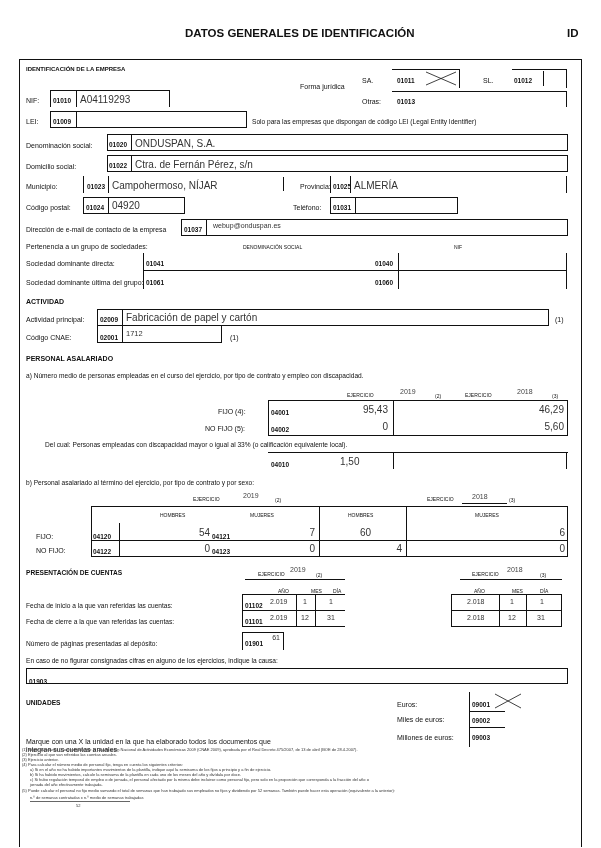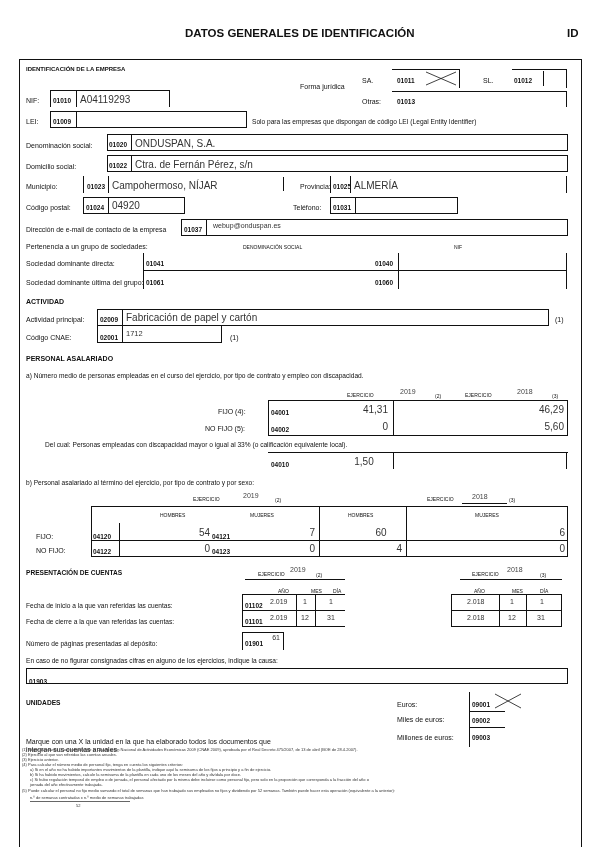--- a/index.html
+++ b/index.html
@@ -133,33 +133,33 @@
 <div class="t" style="left:400px;top:388px;color:#444;">2019</div>
 <div class="t small" style="left:435px;top:393px;">(2)</div>
 <div class="t small" style="left:465px;top:392px;">EJERCICIO</div>
 <div class="t" style="left:517px;top:388px;color:#444;">2018</div>
 <div class="t small" style="left:552px;top:393px;">(3)</div>
 
 <div class="box" style="left:268px;top:400px;width:300px;height:36px;"></div>
 <div class="vl" style="left:393px;top:400px;height:36px;"></div>
 <div class="t" style="left:218px;top:408px;">FIJO (4):</div>
 <div class="code" style="left:271px;top:409px;">04001</div>
-<div class="val" style="left:340px;top:404px;width:48px;text-align:right;">41,31</div>
+<div class="val" style="left:340px;top:404px;width:48px;text-align:right;">95,43</div>
 <div class="val" style="left:500px;top:404px;width:64px;text-align:right;">46,29</div>
 <div class="t" style="left:205px;top:425px;">NO FIJO (5):</div>
 <div class="code" style="left:271px;top:426px;">04002</div>
 <div class="val" style="left:340px;top:421px;width:48px;text-align:right;">0</div>
 <div class="val" style="left:500px;top:421px;width:64px;text-align:right;">5,60</div>
 
 <div class="t" style="left:45px;top:441px;font-size:6.6px;">Del cual: Personas empleadas con discapacidad mayor o igual al 33% (o calificación equivalente local).</div>
 <div class="hl" style="left:268px;top:452px;width:300px;"></div>
 <div class="vl" style="left:393px;top:452px;height:17px;"></div>
 <div class="vl" style="left:566px;top:452px;height:17px;"></div>
 <div class="code" style="left:271px;top:461px;">04010</div>
-<div class="val" style="left:340px;top:456px;width:48px;text-align:center;">1,50</div>
+<div class="val" style="left:340px;top:456px;width:48px;text-align:left;">1,50</div>
 
 <div class="t" style="left:26px;top:479px;font-size:6.6px;">b) Personal asalariado al término del ejercicio, por tipo de contrato y por sexo:</div>
 <div class="t small" style="left:193px;top:496px;">EJERCICIO</div>
 <div class="t" style="left:243px;top:492px;color:#444;">2019</div>
 <div class="t small" style="left:275px;top:497px;">(2)</div>
 <div class="t small" style="left:427px;top:496px;">EJERCICIO</div>
 <div class="hl" style="left:462px;top:503px;width:45px;"></div>
 <div class="t" style="left:472px;top:493px;color:#444;">2018</div>
 <div class="t small" style="left:509px;top:497px;">(3)</div>
 
@@ -171,21 +171,21 @@
 <div class="t small" style="left:160px;top:512px;">HOMBRES</div>
 <div class="t small" style="left:250px;top:512px;">MUJERES</div>
 <div class="t small" style="left:348px;top:512px;">HOMBRES</div>
 <div class="t small" style="left:475px;top:512px;">MUJERES</div>
 
 <div class="t" style="left:36px;top:533px;">FIJO:</div>
 <div class="code" style="left:93px;top:533px;">04120</div>
 <div class="val" style="left:170px;top:527px;width:40px;text-align:right;">54</div>
 <div class="code" style="left:212px;top:533px;">04121</div>
 <div class="val" style="left:275px;top:527px;width:40px;text-align:right;">7</div>
-<div class="val" style="left:360px;top:527px;width:42px;text-align:center;">60</div>
+<div class="val" style="left:360px;top:527px;width:42px;text-align:left;">60</div>
 <div class="val" style="left:520px;top:527px;width:45px;text-align:right;">6</div>
 
 <div class="t" style="left:36px;top:547px;">NO FIJO:</div>
 <div class="code" style="left:93px;top:548px;">04122</div>
 <div class="val" style="left:170px;top:543px;width:40px;text-align:right;">0</div>
 <div class="code" style="left:212px;top:548px;">04123</div>
 <div class="val" style="left:275px;top:543px;width:40px;text-align:right;">0</div>
 <div class="val" style="left:360px;top:543px;width:42px;text-align:right;">4</div>
 <div class="val" style="left:520px;top:543px;width:45px;text-align:right;">0</div>
 

